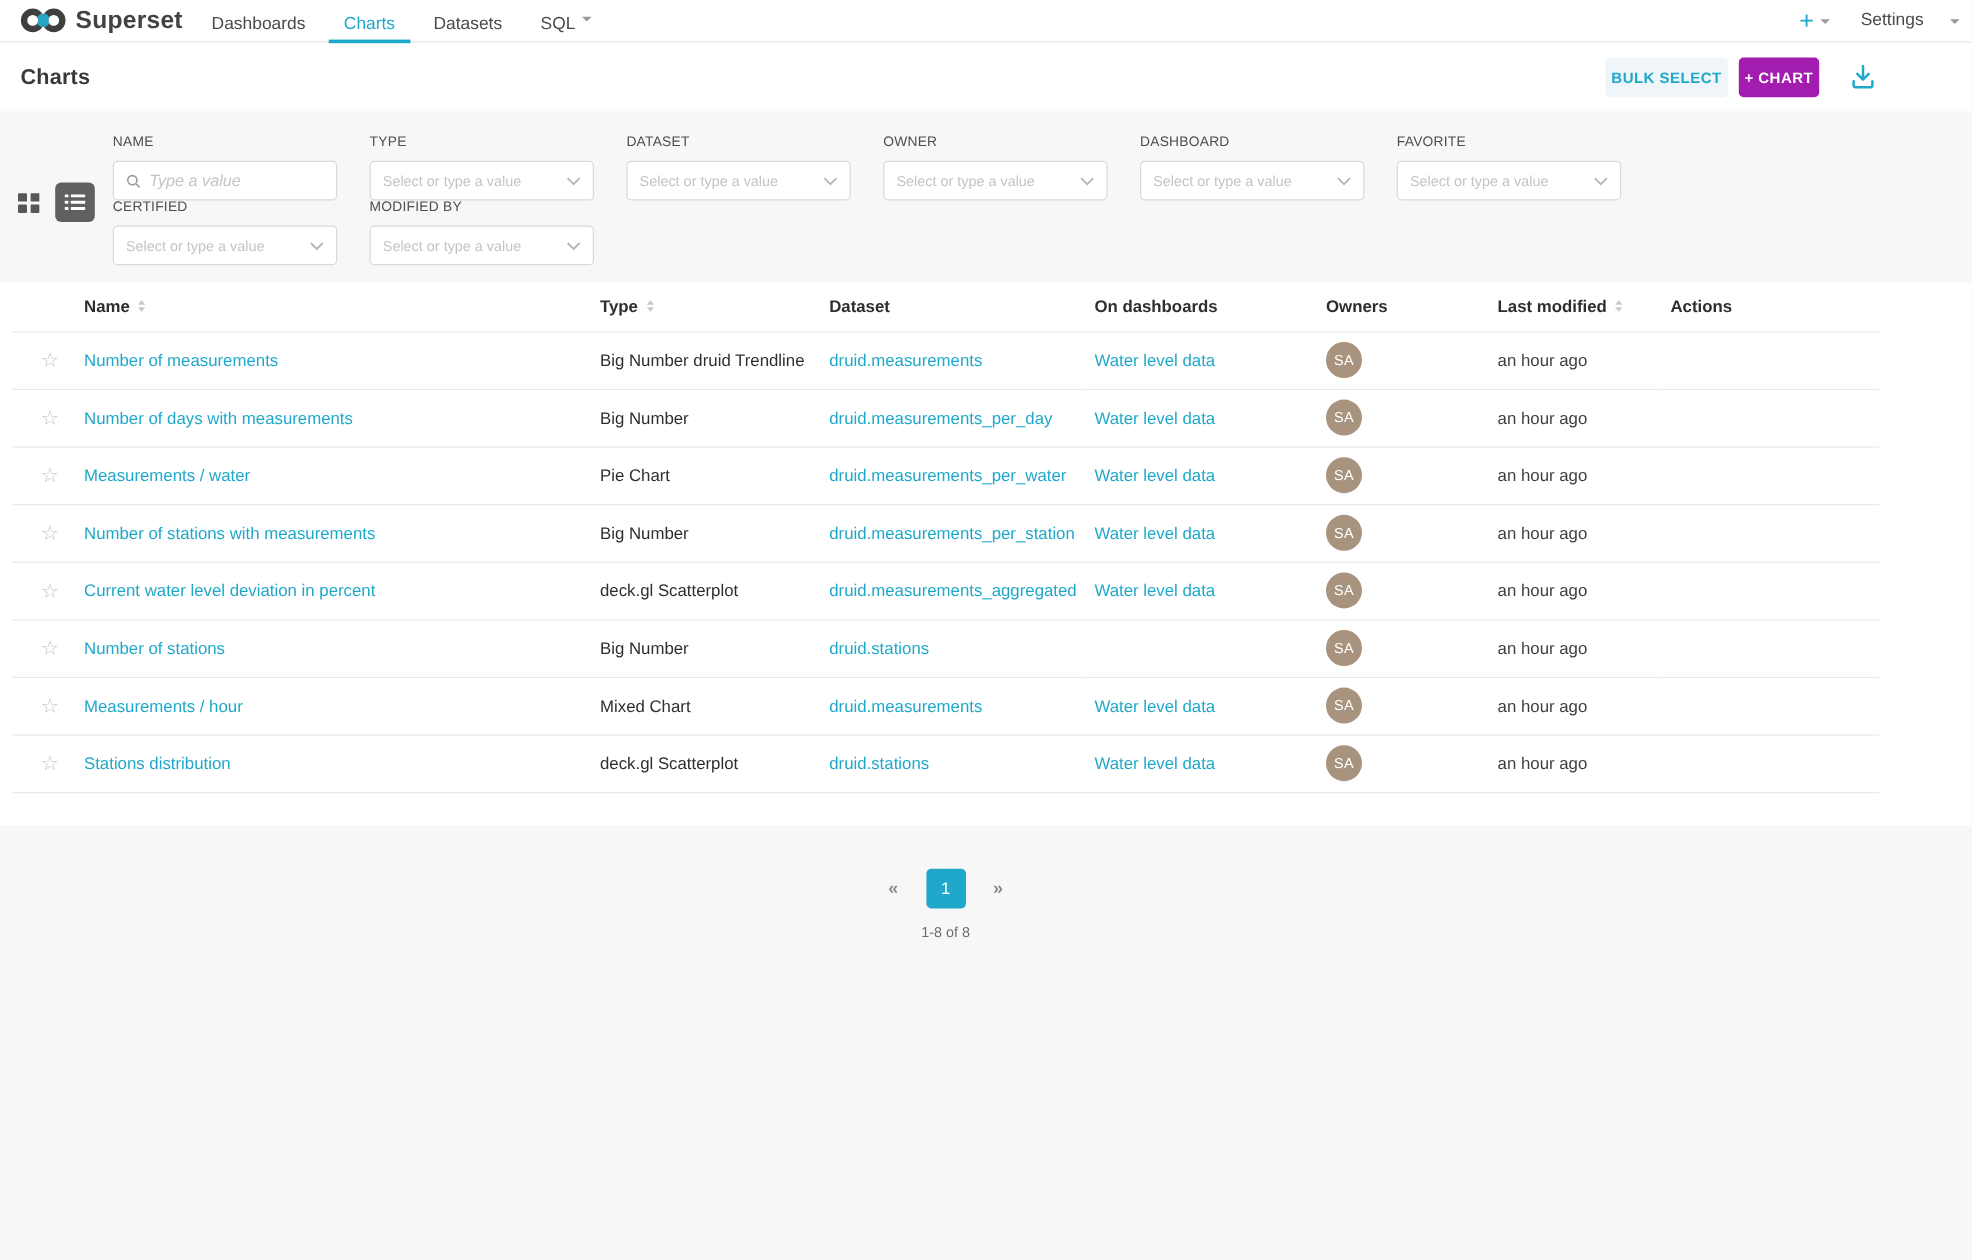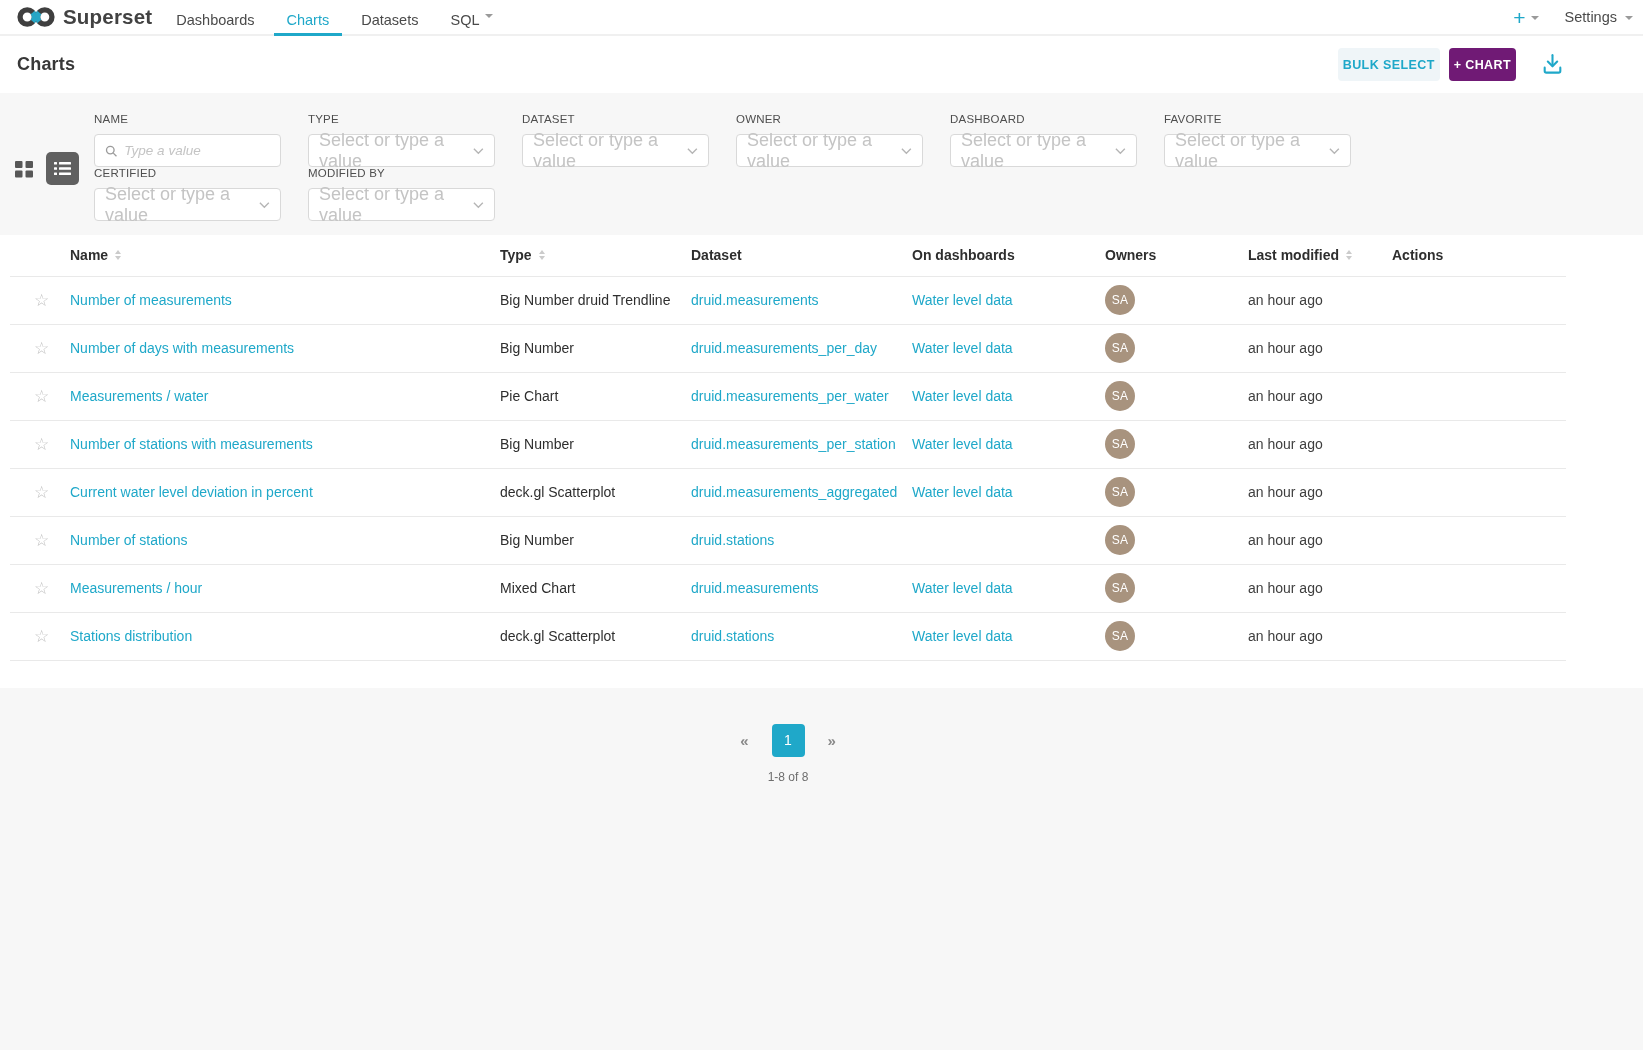--- a/index.html
+++ b/index.html
@@ -30,36 +30,36 @@
     height: 3px; background: #1FA8C9;
   }
   .caret {
     width: 0; height: 0; border-left: 4px solid transparent;
     border-right: 4px solid transparent; border-top: 4px solid #9A9A9A;
     margin-top: 2px;
   }
   .nav-right { margin-left: auto; display: flex; align-items: center; gap: 14px; }
   .nav-plus { display: flex; align-items: center; gap: 5px; padding: 0 12px; cursor: pointer; }
   .nav-plus-glyph { color: #1FA8C9; font-size: 21px; font-weight: 400; line-height: 1; }
-  .nav-settings { display: flex; align-items: center; gap: 8px; font-size: 14.5px; color: #4A4A4A; padding-right: 2px; cursor: pointer; }
+  .nav-settings { display: flex; align-items: center; gap: 22px; font-size: 14.5px; color: #4A4A4A; padding-right: 2px; cursor: pointer; }
 
   
   .page-header {
     height: 57px; background: #FFFFFF;
     display: flex; align-items: center; padding-left: 17px;
   }
   .page-title { font-size: 18px; font-weight: bold; color: #383838; letter-spacing: .2px; }
   .header-actions { margin-left: auto; margin-right: 78px; display: flex; align-items: center; gap: 9px; }
   .btn {
     border: none; border-radius: 4px; height: 33px; padding: 0 5px;
     font-family: inherit; font-size: 12.5px; font-weight: bold; letter-spacing: .4px;
     cursor: pointer; display: inline-flex; align-items: center;
   }
   .btn-secondary { background: #EFF5F8; color: #1FA8C9; }
-  .btn-primary { background: #701a75; color: #FFFFFF; }
+  .btn-primary { background: #a21caf; color: #FFFFFF; }
   .download-btn { background: none; border: none; cursor: pointer; margin-left: 15px; display: flex; align-items: center; }
 
   
   .filters { background: #F7F7F7; padding: 20px 0 14px 15px; display: flex; }
   .view-toggles { display: flex; align-items: center; gap: 13px; margin-top: 39px; height: 33px; margin-right: 15px; }
   .toggle-card { cursor: pointer; display: flex; align-items: center; }
   .toggle-list {
     width: 33px; height: 33px; border-radius: 5px; background: #606060;
     display: flex; align-items: center; justify-content: center; cursor: pointer;
   }
@@ -71,21 +71,21 @@
     height: 33px; background: #FFFFFF; border: 1px solid #D9D9D9; border-radius: 4px;
     display: flex; align-items: center; padding: 0 10px; cursor: text;
   }
   .search-box { gap: 7px; }
   .select-box { justify-content: space-between; cursor: pointer; }
   .search-box input {
     border: none; outline: none; width: 100%; font-family: inherit;
     font-size: 13.5px; color: #333; background: transparent; font-style: italic;
   }
   .search-box input::placeholder { color: #C4C4C4; }
-  .select-placeholder { font-size: 18px; color: #C4C4C4; }
+  .select-placeholder { font-size: 12px; color: #C4C4C4; }
 
   
   .table-wrap { background: #FFFFFF; padding: 0 77px 27px 10px; }
   table.chart-table { border-collapse: collapse; width: 1556px; table-layout: fixed; }
   .chart-table th {
     text-align: left; font-size: 14px; font-weight: bold; color: #2E2E2E;
     height: 41px; padding: 0 10px; vertical-align: middle; cursor: pointer;
   }
   .chart-table th:first-child { padding: 0; }
   .th-inner { display: inline-flex; align-items: center; }

